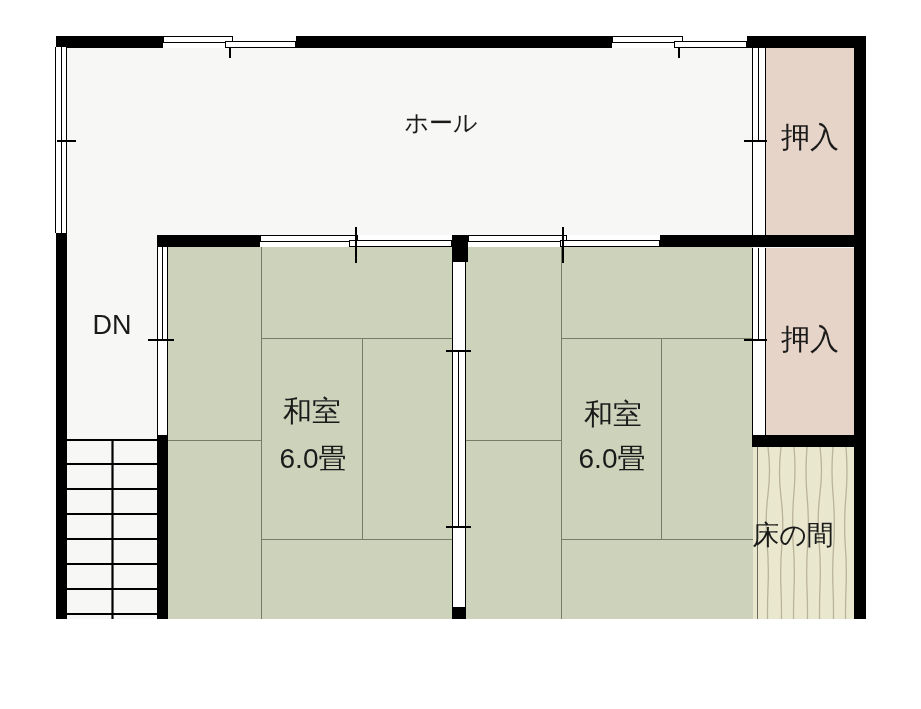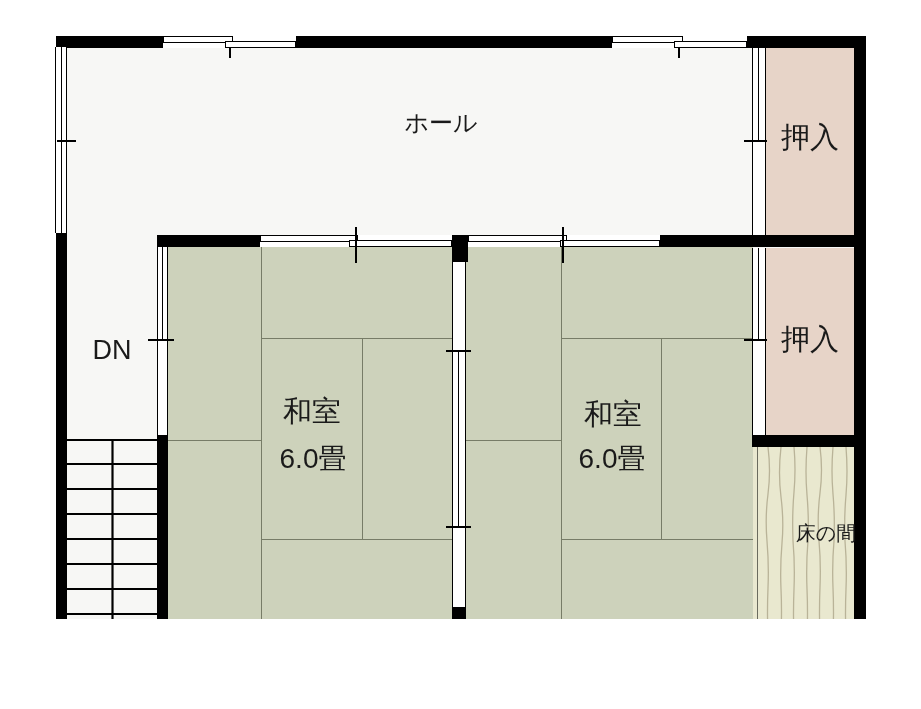--- a/index.html
+++ b/index.html
@@ -152,22 +152,22 @@
       <line x1="0" y1="75" x2="90" y2="75"></line>
       <line x1="0" y1="100" x2="90" y2="100"></line>
       <line x1="0" y1="125" x2="90" y2="125"></line>
       <line x1="0" y1="150" x2="90" y2="150"></line>
       <line x1="0" y1="175" x2="90" y2="175"></line>
       <line x1="45.5" y1="0" x2="45.5" y2="196"></line>
     </g>
   </svg>
 
   <div class="label" style="left:441px;top:123px;font-size:24px;">ホール</div>
-  <div class="label" style="left:112px;top:350px;font-size:27px;">DN</div>
+  <div class="label" style="left:112px;top:325px;font-size:27px;">DN</div>
   <div class="label" style="left:312px;top:411px;font-size:29px;">和室</div>
   <div class="label" style="left:313px;top:459px;font-size:28px;">6.0畳</div>
   <div class="label" style="left:613px;top:414px;font-size:29px;">和室</div>
   <div class="label" style="left:612px;top:459px;font-size:28px;">6.0畳</div>
   <div class="label" style="left:810px;top:137px;font-size:29px;">押入</div>
   <div class="label" style="left:810px;top:339px;font-size:29px;">押入</div>
-  <div class="label" style="left:826px;top:535px;font-size:20px;font-family:Liberation Mono, monospace;">床の間</div>
+  <div class="label" style="left:793px;top:535px;font-size:27px;">床の間</div>
 
 </div>
 
 </body></html>

